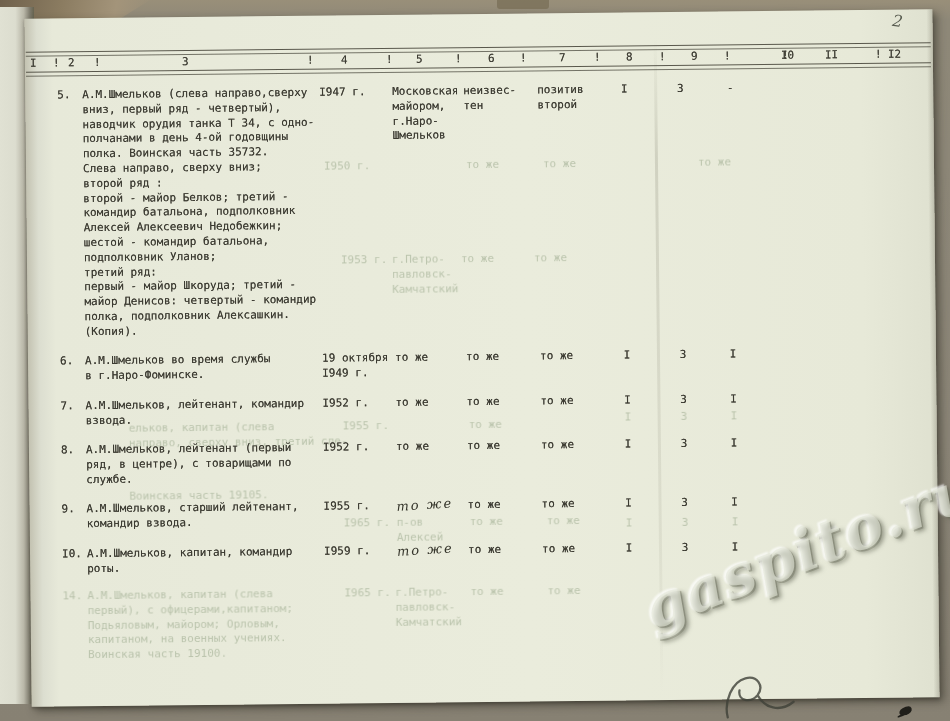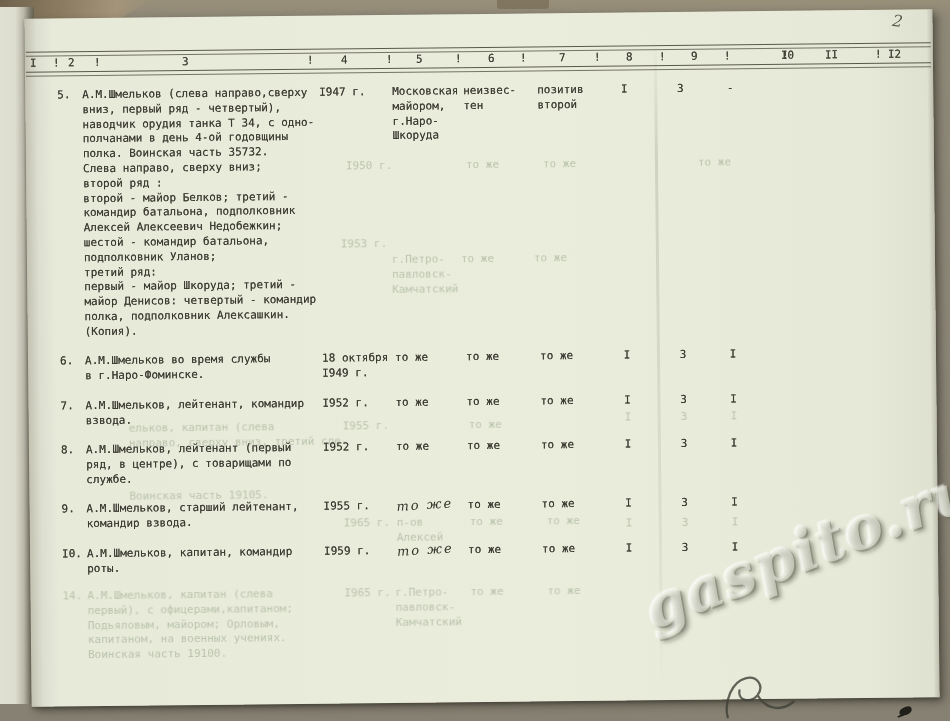--- a/index.html
+++ b/index.html
@@ -99,25 +99,25 @@
         <span style="left: 634px;">!</span>
         <span style="left: 666px;">9</span>
         <span style="left: 699px;">!</span>
         <span style="left: 756px;">I0</span>
         <span style="left: 757px;">!</span>
         <span style="left: 800px; text-align: right;">II</span>
         <span style="left: 850px;">!</span>
         <span style="left: 863px;">I2</span>
       </div>
     <div class="ghost-layer">
-        <div class="gfrag" style="left: 320px; top: 144px;"><span class="ln">I950 г.</span></div>
+        <div class="gfrag" style="left: 298px; top: 144px;"><span class="ln">I950 г.</span></div>
         <div class="gfrag" style="left: 440px; top: 144px;"><span class="ln">то же</span></div>
         <div class="gfrag" style="left: 517px; top: 144px;"><span class="ln">то же</span></div>
         <div class="gfrag" style="left: 672px; top: 144px;"><span class="ln">то же</span></div>
-        <div class="gfrag" style="left: 314px; top: 222px;"><span class="ln">I953 г.</span></div>
+        <div class="gfrag" style="left: 314px; top: 238px;"><span class="ln">I953 г.</span></div>
         <div class="gfrag" style="left: 365px; top: 238px;"><span class="ln">г.Петро-</span><span class="ln">павловск-</span><span class="ln">Камчатский</span></div>
         <div class="gfrag" style="left: 434px; top: 238px;"><span class="ln">то же</span></div>
         <div class="gfrag" style="left: 507px; top: 238px;"><span class="ln">то же</span></div>
         <div class="gfrag" style="left: 596px; top: 398px;"><span class="ln">I</span></div>
         <div class="gfrag" style="left: 652px; top: 398px;"><span class="ln">3</span></div>
         <div class="gfrag" style="left: 702px; top: 398px;"><span class="ln">I</span></div>
         <div class="gfrag" style="left: 100px; top: 404px;"><span class="ln">ельков, капитан (слева</span><span class="ln">направо, сверху вниз, третий сле-</span></div>
         <div class="gfrag" style="left: 314px; top: 404px;"><span class="ln">I955 г.</span></div>
         <div class="gfrag" style="left: 440px; top: 404px;"><span class="ln">то же</span></div>
         <div class="gfrag" style="left: 100px; top: 472px;"><span class="ln">Воинская часть 19105.</span></div>
@@ -159,21 +159,21 @@
             <span class="ln">полка, подполковник Алексашкин.</span>
             <span class="ln">(Копия).</span>
           </div>
           <div class="c-date">
             <span class="ln">I947 г.</span>
           </div>
           <div class="c-place">
             <span class="ln">Московская</span>
             <span class="ln">майором,</span>
             <span class="ln">г.Наро-</span>
-            <span class="ln">Шкоруда</span>
+            <span class="ln">Шмельков</span>
           </div>
           <div class="c-author">
             <span class="ln">неизвес-</span>
             <span class="ln">тен</span>
           </div>
           <div class="c-type">
             <span class="ln">позитив</span>
             <span class="ln">второй</span>
           </div>
           <div class="c-cnt">
@@ -188,21 +188,21 @@
         </div>
         <div class="trow">
           <div class="c-num">
             <span class="ln">6.</span>
           </div>
           <div class="c-desc">
             <span class="ln">А.М.Шмельков во время службы</span>
             <span class="ln">в г.Наро-Фоминске.</span>
           </div>
           <div class="c-date">
-            <span class="ln">18 октября</span>
+            <span class="ln">19 октября</span>
             <span class="ln">I949 г.</span>
           </div>
           <div class="c-place">
             <span class="ln">то же</span>
           </div>
           <div class="c-author">
             <span class="ln">то же</span>
           </div>
           <div class="c-type">
             <span class="ln">то же</span>

